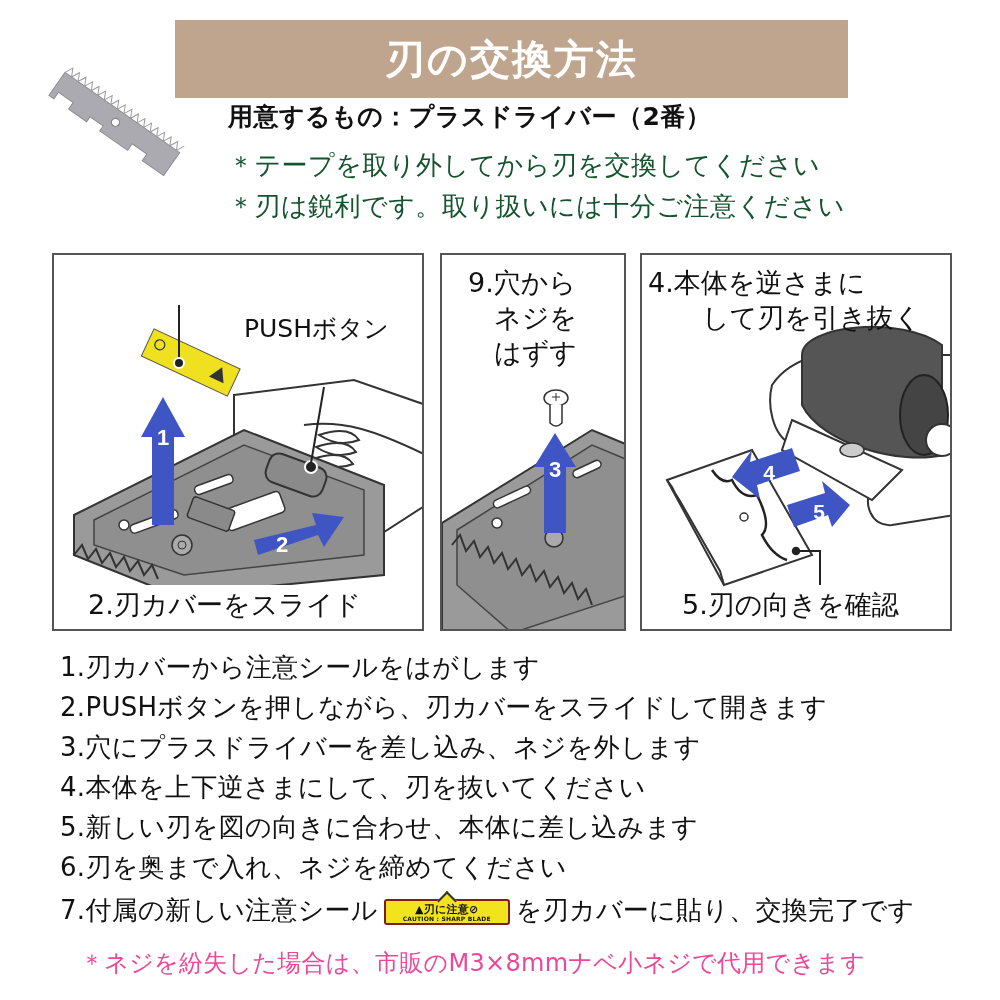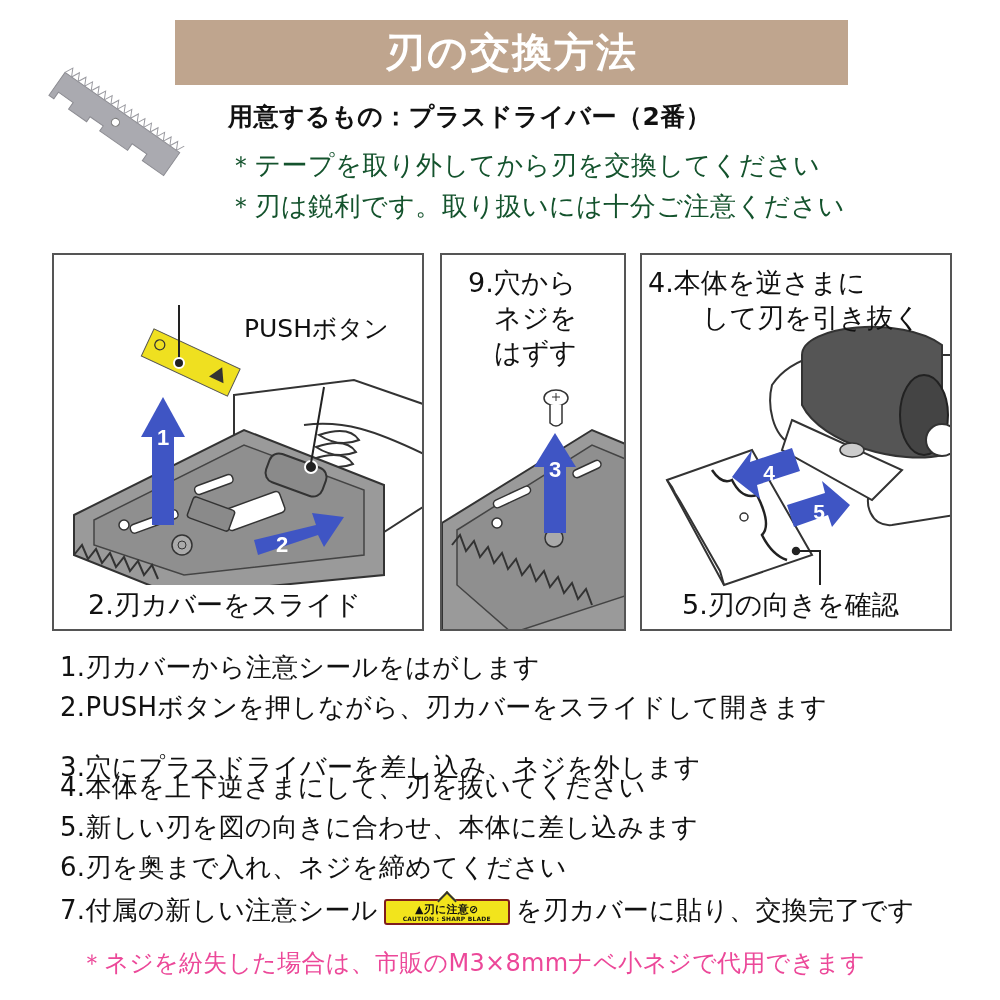--- a/index.html
+++ b/index.html
@@ -1,20 +1,20 @@
 <!DOCTYPE html>
 <html><head>
 <meta charset="utf-8">
 <style>
   * { box-sizing: border-box; margin: 0; padding: 0; }
   html, body { width: 1000px; height: 1000px; background: #ffffff; overflow: hidden; }
   body { position: relative; font-family: "DejaVu Sans", "Liberation Sans", sans-serif; color: #1a1a1a; }
 
   .title-bar {
-    position: absolute; left: 175px; top: 20px; width: 673px; height: 65px;
+    position: absolute; left: 175px; top: 20px; width: 673px; height: 78px;
     background: #bfa58e; display: flex; align-items: center; justify-content: center;
   }
   .title-bar span { color: #ffffff; font-size: 40px; font-weight: bold; letter-spacing: 2px; }
 
   .blade-photo { position: absolute; left: 28px; top: 58px; width: 160px; height: 150px; }
 
   .need { position: absolute; left: 228px; top: 100px; font-size: 25px; font-weight: bold; color: #111; letter-spacing: 0.5px; white-space: nowrap; }
   .note { position: absolute; left: 228px; font-size: 26px; color: #14532d; white-space: nowrap; letter-spacing: 0.5px; }
   .note.n1 { top: 148px; }
   .note.n2 { top: 189px; }
@@ -175,21 +175,21 @@
     </g>
   </svg>
   <div class="plabel" style="left:6px; top:12px;">4.本体を逆さまに</div>
   <div class="plabel" style="left:60px; top:47px;">して刃を引き抜く</div>
   <div class="plabel" style="left:40px; top:334px;">5.刃の向きを確認</div>
 </div>
 
 <div class="steps">
   <div class="step" style="top:0px;">1.刃カバーから注意シールをはがします</div>
   <div class="step" style="top:40px;">2.PUSHボタンを押しながら、刃カバーをスライドして開きます</div>
-  <div class="step" style="top:80px;margin-top:20px;">3.穴にプラスドライバーを差し込み、ネジを外します</div>
+  <div class="step" style="top:80px;">3.穴にプラスドライバーを差し込み、ネジを外します</div>
   <div class="step" style="top:120px;">4.本体を上下逆さまにして、刃を抜いてください</div>
   <div class="step" style="top:160px;">5.新しい刃を図の向きに合わせ、本体に差し込みます</div>
   <div class="step" style="top:200px;">6.刃を奥まで入れ、ネジを締めてください</div>
   <div class="step" style="top:243px;">
     <span>7.付属の新しい注意シール</span><span class="sticker"><span class="s-roof"></span><span class="s-top">▲刃に注意⊘</span><span class="s-bot">CAUTION : SHARP BLADE</span></span><span>を刃カバーに貼り、交換完了です</span>
   </div>
 </div>
 
 <div class="footnote">＊ネジを紛失した場合は、市販のM3×8mmナベ小ネジで代用できます</div>
 

